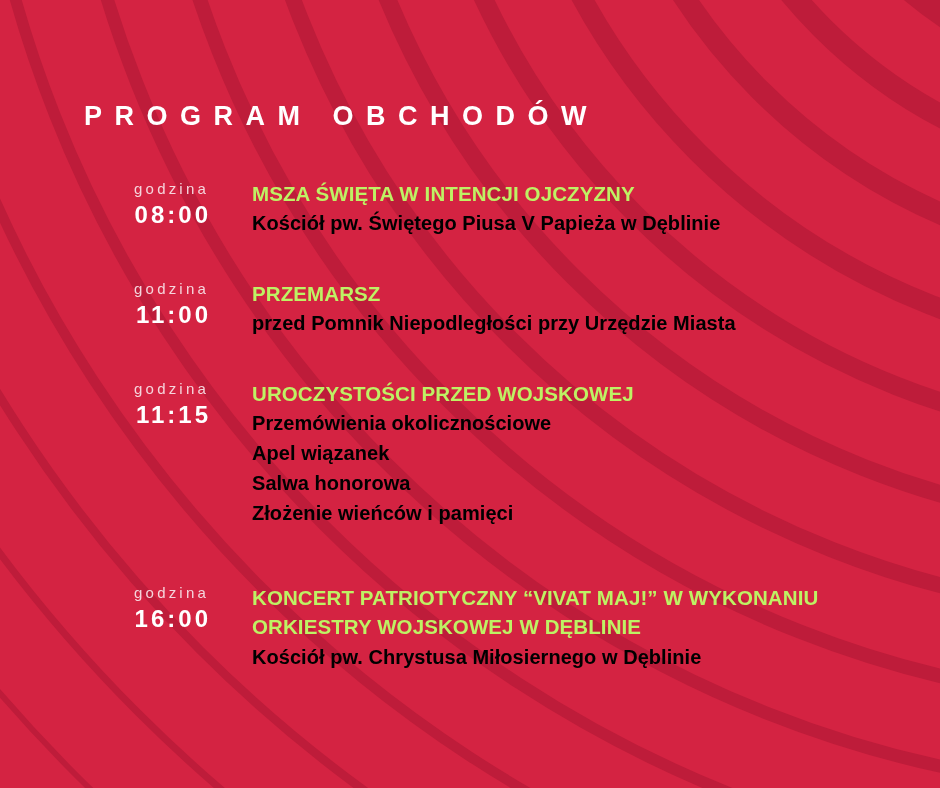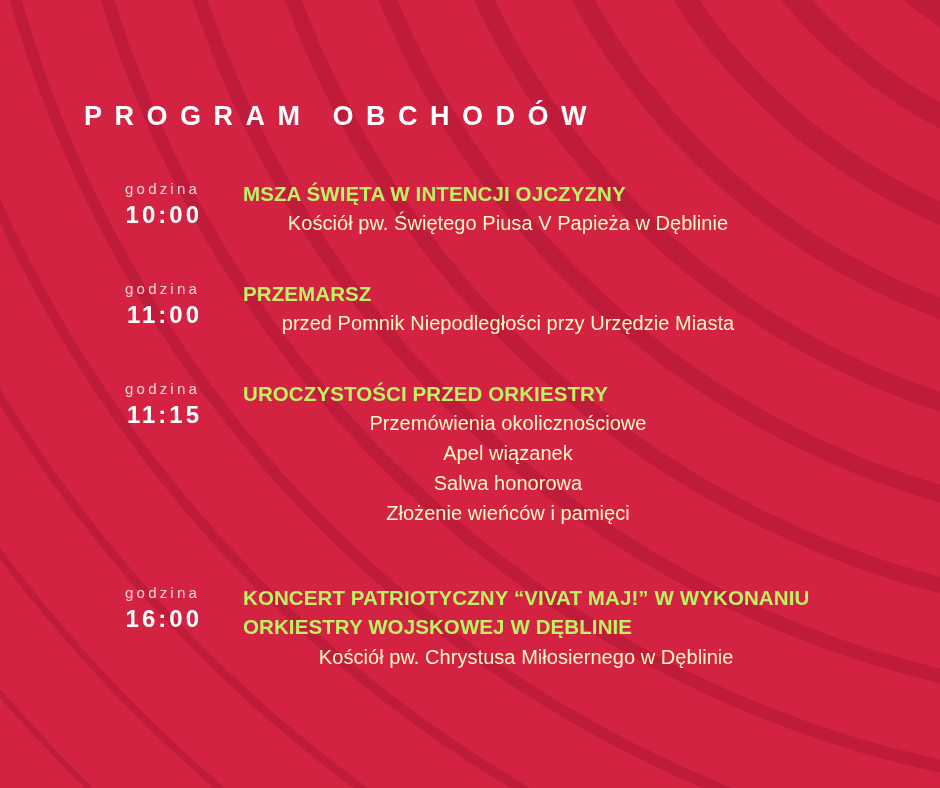--- a/index.html
+++ b/index.html
@@ -36,21 +36,21 @@
     font-weight:bold;
     letter-spacing:12.5px;
     color:#ffffff;
     white-space:nowrap;
     line-height:1;
   }
 
   
   .schedule {
     position:absolute;
-    left:5px; top:178px;
+    left:14px; top:178px;
     width:768px;
   }
   .event-row {
     position:relative;
     display:flex;
     align-items:flex-start;
   }
   .time-col {
     width:200px;
     flex:0 0 200px;
@@ -84,26 +84,25 @@
   .event-heading {
     font-size:20.5px;
     font-weight:bold;
     color:#bef264;
     line-height:1.42;
     letter-spacing:0.1px;
     white-space:nowrap;
   }
   .event-line {
     font-size:20px;
-    font-weight:400;
-    color:#fef9c3;
+    font-weight:700;
+    color:#000000;
     line-height:1.50;
     letter-spacing:0.05px;
     white-space:nowrap;
-    text-align:center;
   }
 </style>
 </head>
 <body>
 
 <div id="poster">
 
   <svg id="bg-arcs" viewBox="0 0 940 788" preserveAspectRatio="none">
     <g id="arc-group" fill="none" stroke="#be1c3a" stroke-linecap="butt">
         <circle cx="1180" cy="-330" r="330" stroke="#be1c3a" stroke-width="26.00" fill="none"></circle>
@@ -127,21 +126,21 @@
   </svg>
 
   <div id="content">
 
     <div class="poster-title">PROGRAM OBCHODÓW</div>
 
     <div class="schedule" id="schedule-list">
         <div class="event-row" style="margin-bottom: 40px;">
           <div class="time-col">
             <span class="time-label">godzina</span>
-            <span class="time-value">10:00</span>
+            <span class="time-value">08:00</span>
           </div>
           <div class="detail-col">
             <div class="event-heading">MSZA ŚWIĘTA W INTENCJI OJCZYZNY</div>
             <div class="event-line">Kościół pw. Świętego Piusa V Papieża w Dęblinie</div>
           </div>
         </div>
         <div class="event-row" style="margin-bottom: 40px;">
           <div class="time-col">
             <span class="time-label">godzina</span>
             <span class="time-value">11:00</span>
@@ -150,21 +149,21 @@
             <div class="event-heading">PRZEMARSZ</div>
             <div class="event-line">przed Pomnik Niepodległości przy Urzędzie Miasta</div>
           </div>
         </div>
         <div class="event-row" style="margin-bottom: 54px;">
           <div class="time-col">
             <span class="time-label">godzina</span>
             <span class="time-value">11:15</span>
           </div>
           <div class="detail-col">
-            <div class="event-heading">UROCZYSTOŚCI PRZED ORKIESTRY</div>
+            <div class="event-heading">UROCZYSTOŚCI PRZED WOJSKOWEJ</div>
             <div class="event-line">Przemówienia okolicznościowe</div>
             <div class="event-line">Apel wiązanek</div>
             <div class="event-line">Salwa honorowa</div>
             <div class="event-line">Złożenie wieńców i pamięci</div>
           </div>
         </div>
         <div class="event-row" style="margin-bottom: 0px;">
           <div class="time-col">
             <span class="time-label">godzina</span>
             <span class="time-value">16:00</span>

